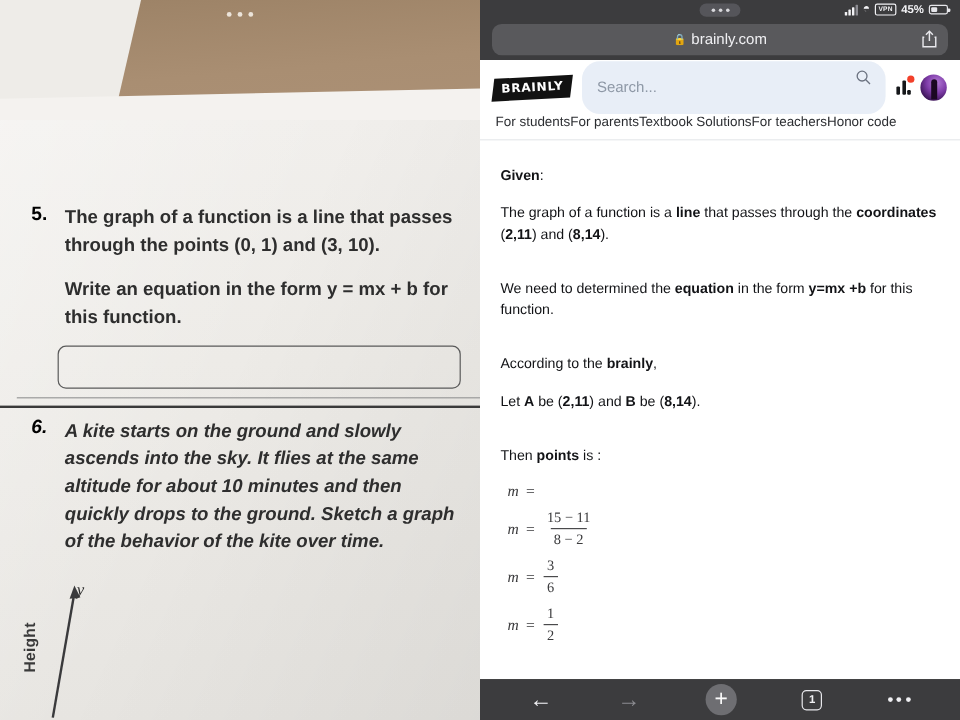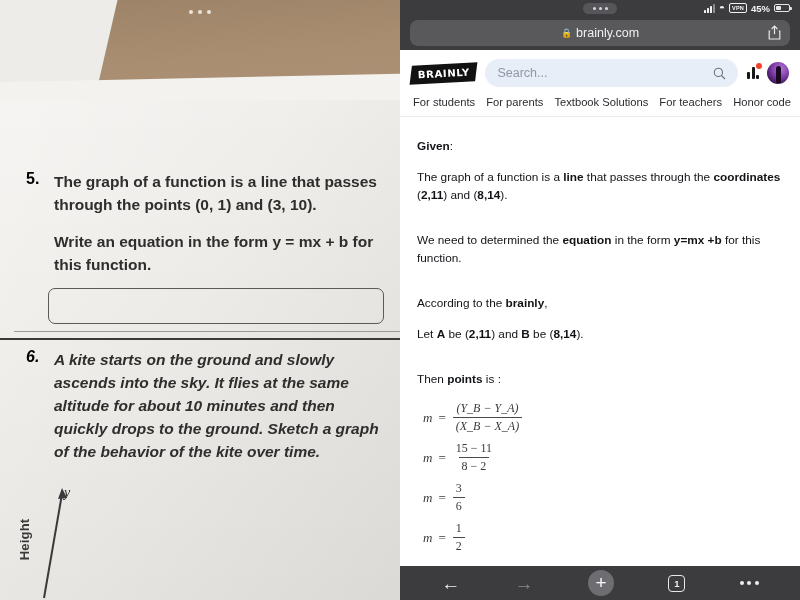--- a/index.html
+++ b/index.html
@@ -127,21 +127,21 @@
     background:#ffffff; overflow:hidden;
   }
   .brainly-header { height:46px; display:flex; align-items:center; padding:0 11px; gap:9px; }
   .brainly-logo {
     background:#121212; color:#fff; font-size:10px; font-weight:bold;
     letter-spacing:.6px; padding:4px 7px; transform:skewX(-10deg) rotate(-3deg);
     font-family:"DejaVu Sans", sans-serif;
   }
   .brainly-logo span { display:block; transform:skewX(10deg); }
   .search-pill {
-    flex:1; height:28px; background:#e8eef7; border-radius:15px;
+    flex:1; height:44px; background:#e8eef7; border-radius:15px;
     display:flex; align-items:center; padding:0 12px; position:relative;
   }
   .search-placeholder { font-size:12.5px; color:#8e98a6; }
   .search-mag { position:absolute; right:12px; top:7px; color:#6b7280; }
   .hdr-icons { display:flex; align-items:center; gap:8px; }
   .bars-icon { display:flex; align-items:flex-end; gap:1.5px; height:12px; position:relative; }
   .bars-icon b { width:3px; background:#15171a; display:block; border-radius:1px; }
   .bars-icon b:nth-child(1){height:7px;} .bars-icon b:nth-child(2){height:12px;}
   .bars-icon b:nth-child(3){height:4px;}
   .notif-dot {
@@ -152,21 +152,21 @@
     width:22px;height:22px;border-radius:50%;
     background:radial-gradient(circle at 62% 32%, #b47bd6 0%, #7e3ca8 42%, #3a1355 78%, #190620 100%);
     position:relative; overflow:hidden;
   }
   .avatar::after{
     content:""; position:absolute; left:9px; top:4px; width:5px;height:17px;
     background:#1b0722; border-radius:3px 3px 0 0;
   }
 
   .nav-row {
-    display:flex; align-items:center; gap:11px; padding:0 13px 8px 13px;
+    display:flex; align-items:center; padding:0 13px 8px 13px;
     border-bottom:1px solid #e7e9ec;
   }
   .nav-item { font-size:11.2px; color:#2b2d31; white-space:nowrap; }
 
   .content { padding:20px 17px 0 17px; }
   .p { font-size:11.8px; line-height:18px; color:#121316; margin-bottom:13px; }
   .p b { font-weight:bold; }
   .gap-lg { height:14px; }
 
   .math { font-family:"Liberation Serif", serif; color:#3a3a3c; margin:7px 0 0 6px; }
@@ -343,24 +343,20 @@
 
         <div class="p">
           <span>Then </span><b>points</b><span> is :</span>
         </div>
 
         <div class="math">
 
           <div class="eq">
             <span class="eq-lhs">m</span>
             <span class="eq-eq">=</span>
-            <span class="frac">
-              <span class="num ital">(Y_B − Y_A)</span>
-              <span class="den ital">(X_B − X_A)</span>
-            </span>
           </div>
 
           <div class="eq">
             <span class="eq-lhs">m</span>
             <span class="eq-eq">=</span>
             <span class="frac">
               <span class="num">15 − 11</span>
               <span class="den">8 − 2</span>
             </span>
           </div>

